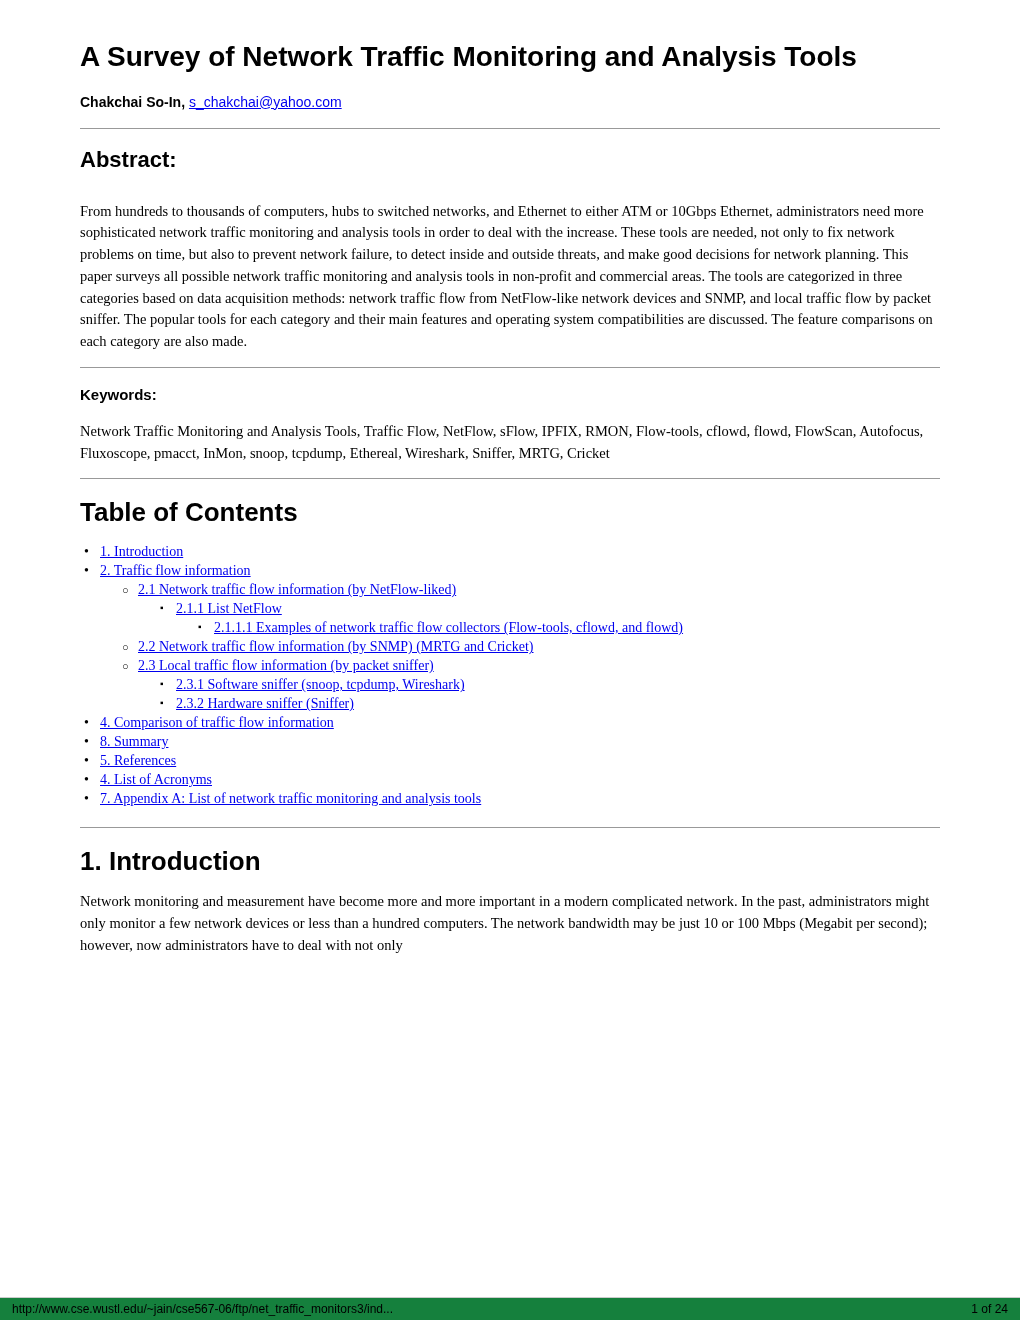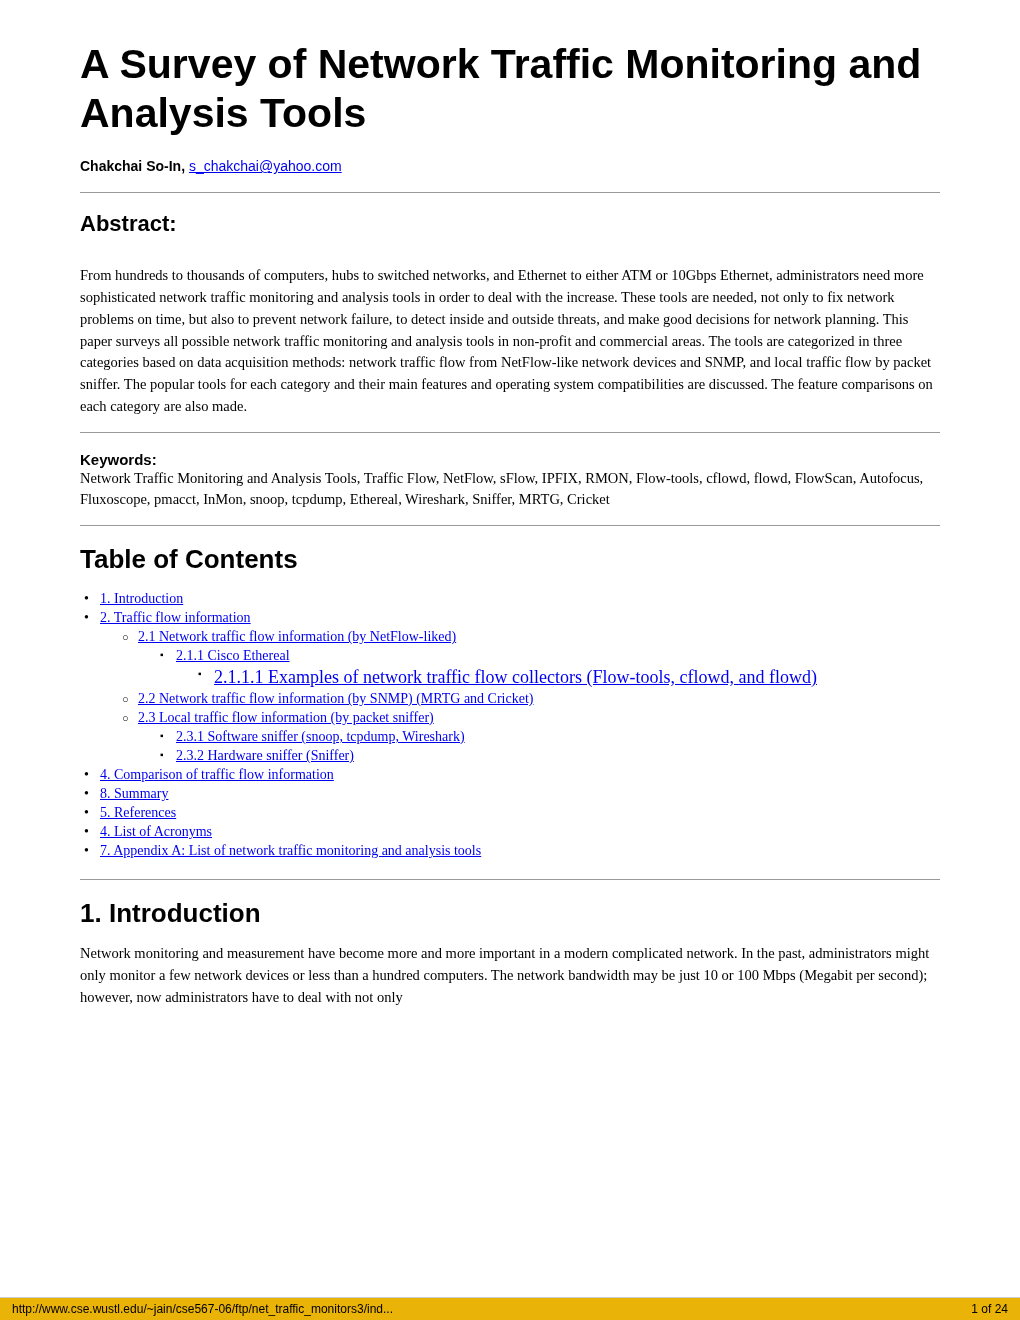--- a/index.html
+++ b/index.html
@@ -9,21 +9,21 @@
       color: #000;
       background: #fff;
       width: 1020px;
       min-height: 1320px;
       position: relative;
     }
     .page-content {
       padding: 40px 80px 60px 80px;
     }
     h1.main-title {
-      font-size: 41px;
+      font-size: 28px;
       font-weight: bold;
       line-height: 1.2;
       margin-bottom: 20px;
       font-family: Arial, sans-serif;
     }
     .author-line {
       font-size: 14px;
       margin-bottom: 18px;
       font-family: Arial, sans-serif;
     }
@@ -59,21 +59,21 @@
     }
     p.body-text {
       font-size: 14.5px;
       line-height: 1.5;
       margin-bottom: 14px;
       text-align: left;
     }
     .keywords-label {
       font-weight: bold;
       font-size: 15px;
-      margin-bottom: 0;
+      margin-bottom: 18px;
       font-family: Arial, sans-serif;
     }
     .toc-section {
       margin-bottom: 20px;
     }
     ul.toc-list {
       list-style: none;
       padding-left: 0;
       margin: 0;
     }
@@ -128,39 +128,39 @@
     }
     ul.toc-sub3 {
       list-style: none;
       padding-left: 20px;
       margin: 3px 0;
     }
     ul.toc-sub3 > li {
       position: relative;
       padding-left: 18px;
       margin-bottom: 3px;
-      font-size: 18px;
+      font-size: 14px;
     }
     ul.toc-sub3 > li::before {
       content: "▪";
       position: absolute;
       left: 2px;
       top: 1px;
       font-size: 10px;
     }
     a.toc-link {
       color: #00e;
       text-decoration: underline;
     }
     .status-bar {
       position: fixed;
       bottom: 0;
       left: 0;
       width: 1020px;
-      background: #eab308;
+      background: #15803d;
       border-top: 1px solid #ccc;
       display: flex;
       justify-content: space-between;
       align-items: center;
       padding: 4px 12px;
       font-size: 12px;
       font-family: Arial, sans-serif;
     }
   </style>
 </head>
@@ -195,21 +195,21 @@
         <a class="toc-link" href="#">1. Introduction</a>
       </li>
 
       <li>
         <a class="toc-link" href="#">2. Traffic flow information</a>
         <ul class="toc-sub1">
           <li>
             <a class="toc-link" href="#">2.1 Network traffic flow information (by NetFlow-liked)</a>
             <ul class="toc-sub2">
               <li>
-                <a class="toc-link" href="#">2.1.1 Cisco Ethereal</a>
+                <a class="toc-link" href="#">2.1.1 List NetFlow</a>
                 <ul class="toc-sub3">
                   <li>
                     <a class="toc-link" href="#">2.1.1.1 Examples of network traffic flow collectors (Flow-tools, cflowd, and flowd)</a>
                   </li>
                 </ul>
               </li>
             </ul>
           </li>
           <li>
             <a class="toc-link" href="#">2.2 Network traffic flow information (by SNMP) (MRTG and Cricket)</a>

